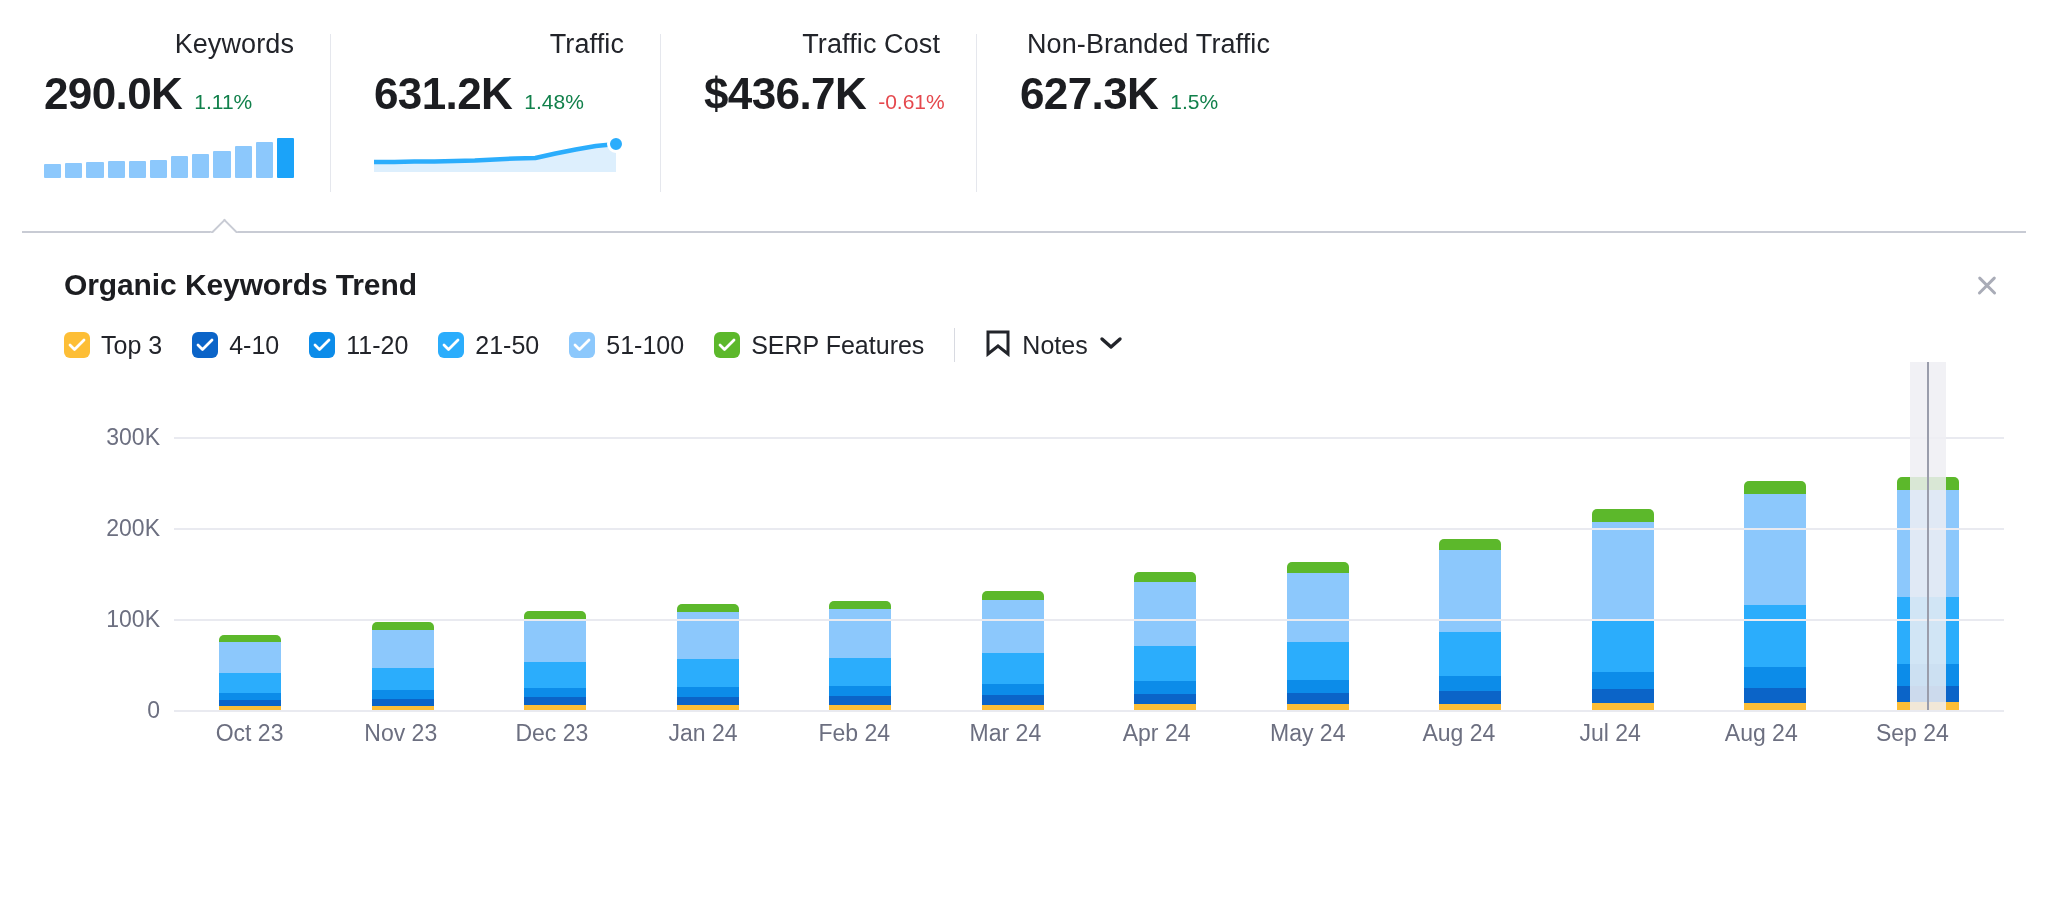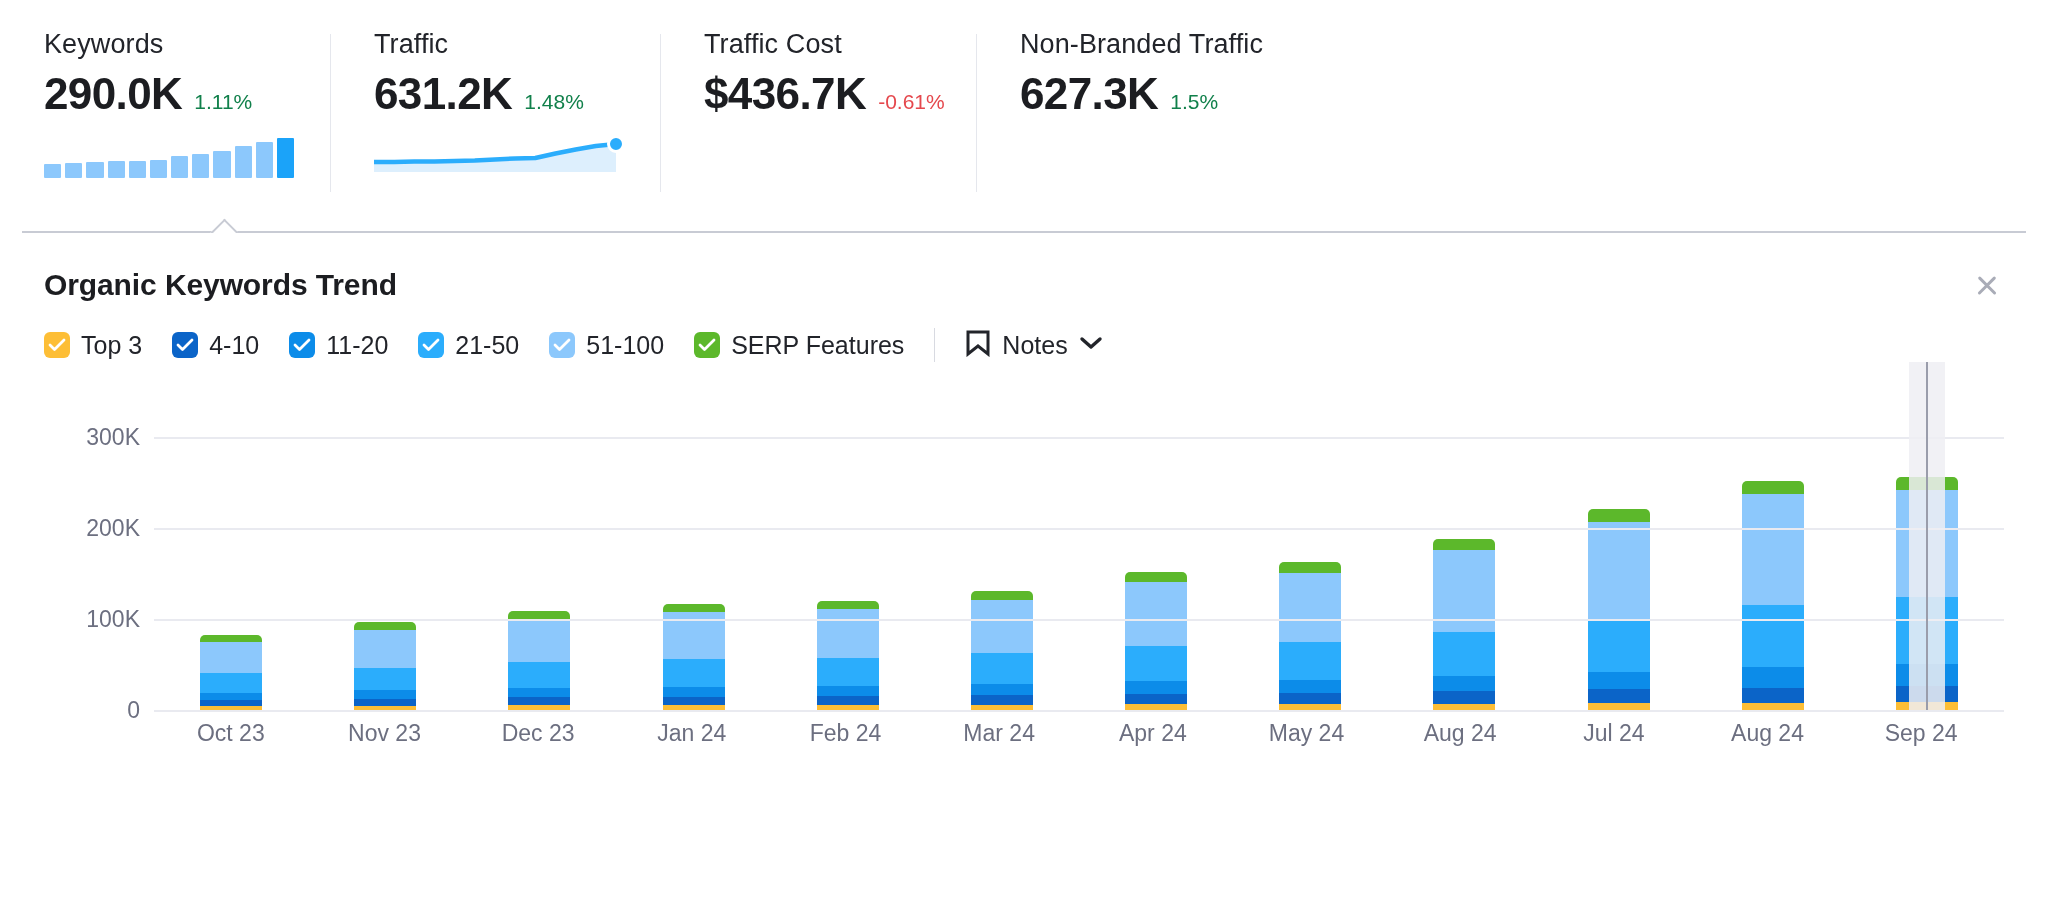--- a/index.html
+++ b/index.html
@@ -10,20 +10,21 @@
     color: #212529;
     overflow: hidden;
   }
 
   
   .metrics {
     display: flex;
     align-items: flex-start;
     height: 222px;
     padding: 28px 0 0 0;
+    text-align: right;
   }
   .metric {
     position: relative;
     padding: 0 36px 0 44px;
     height: 170px;
   }
   .metric + .metric::before {
     content: "";
     position: absolute;
     left: 0; top: 6px;
@@ -104,21 +105,21 @@
     position: absolute;
     left: 4px; top: 6px;
     width: 19px; height: 19px;
     background: #fff;
     border-left: 2px solid #c8cbd4;
     border-top: 2px solid #c8cbd4;
     transform: rotate(45deg);
   }
 
   
-  .panel { padding: 0 22px; position: relative; }
+  .panel { padding: 0 22px; position: relative; margin-left: 20px; }
   .panel-head {
     display: flex;
     align-items: center;
     justify-content: space-between;
     padding: 26px 22px 0 22px;
   }
   .panel-title {
     font-size: 30px;
     font-weight: 700;
     color: #1c1d21;
@@ -257,21 +258,21 @@
   }
   .hoverline {
     position: absolute;
     top: -48px; bottom: 0;
     width: 2px;
     background: #9a9dab;
   }
 
   .xaxis {
     position: absolute;
-    left: 110px; right: 6px;
+    left: 110px; right: 16px;
     top: 310px;
     height: 40px;
   }
   .xtick {
     position: absolute;
     transform: translateX(-50%);
     font-size: 23px;
     color: #6c6f80;
     white-space: nowrap;
   }

